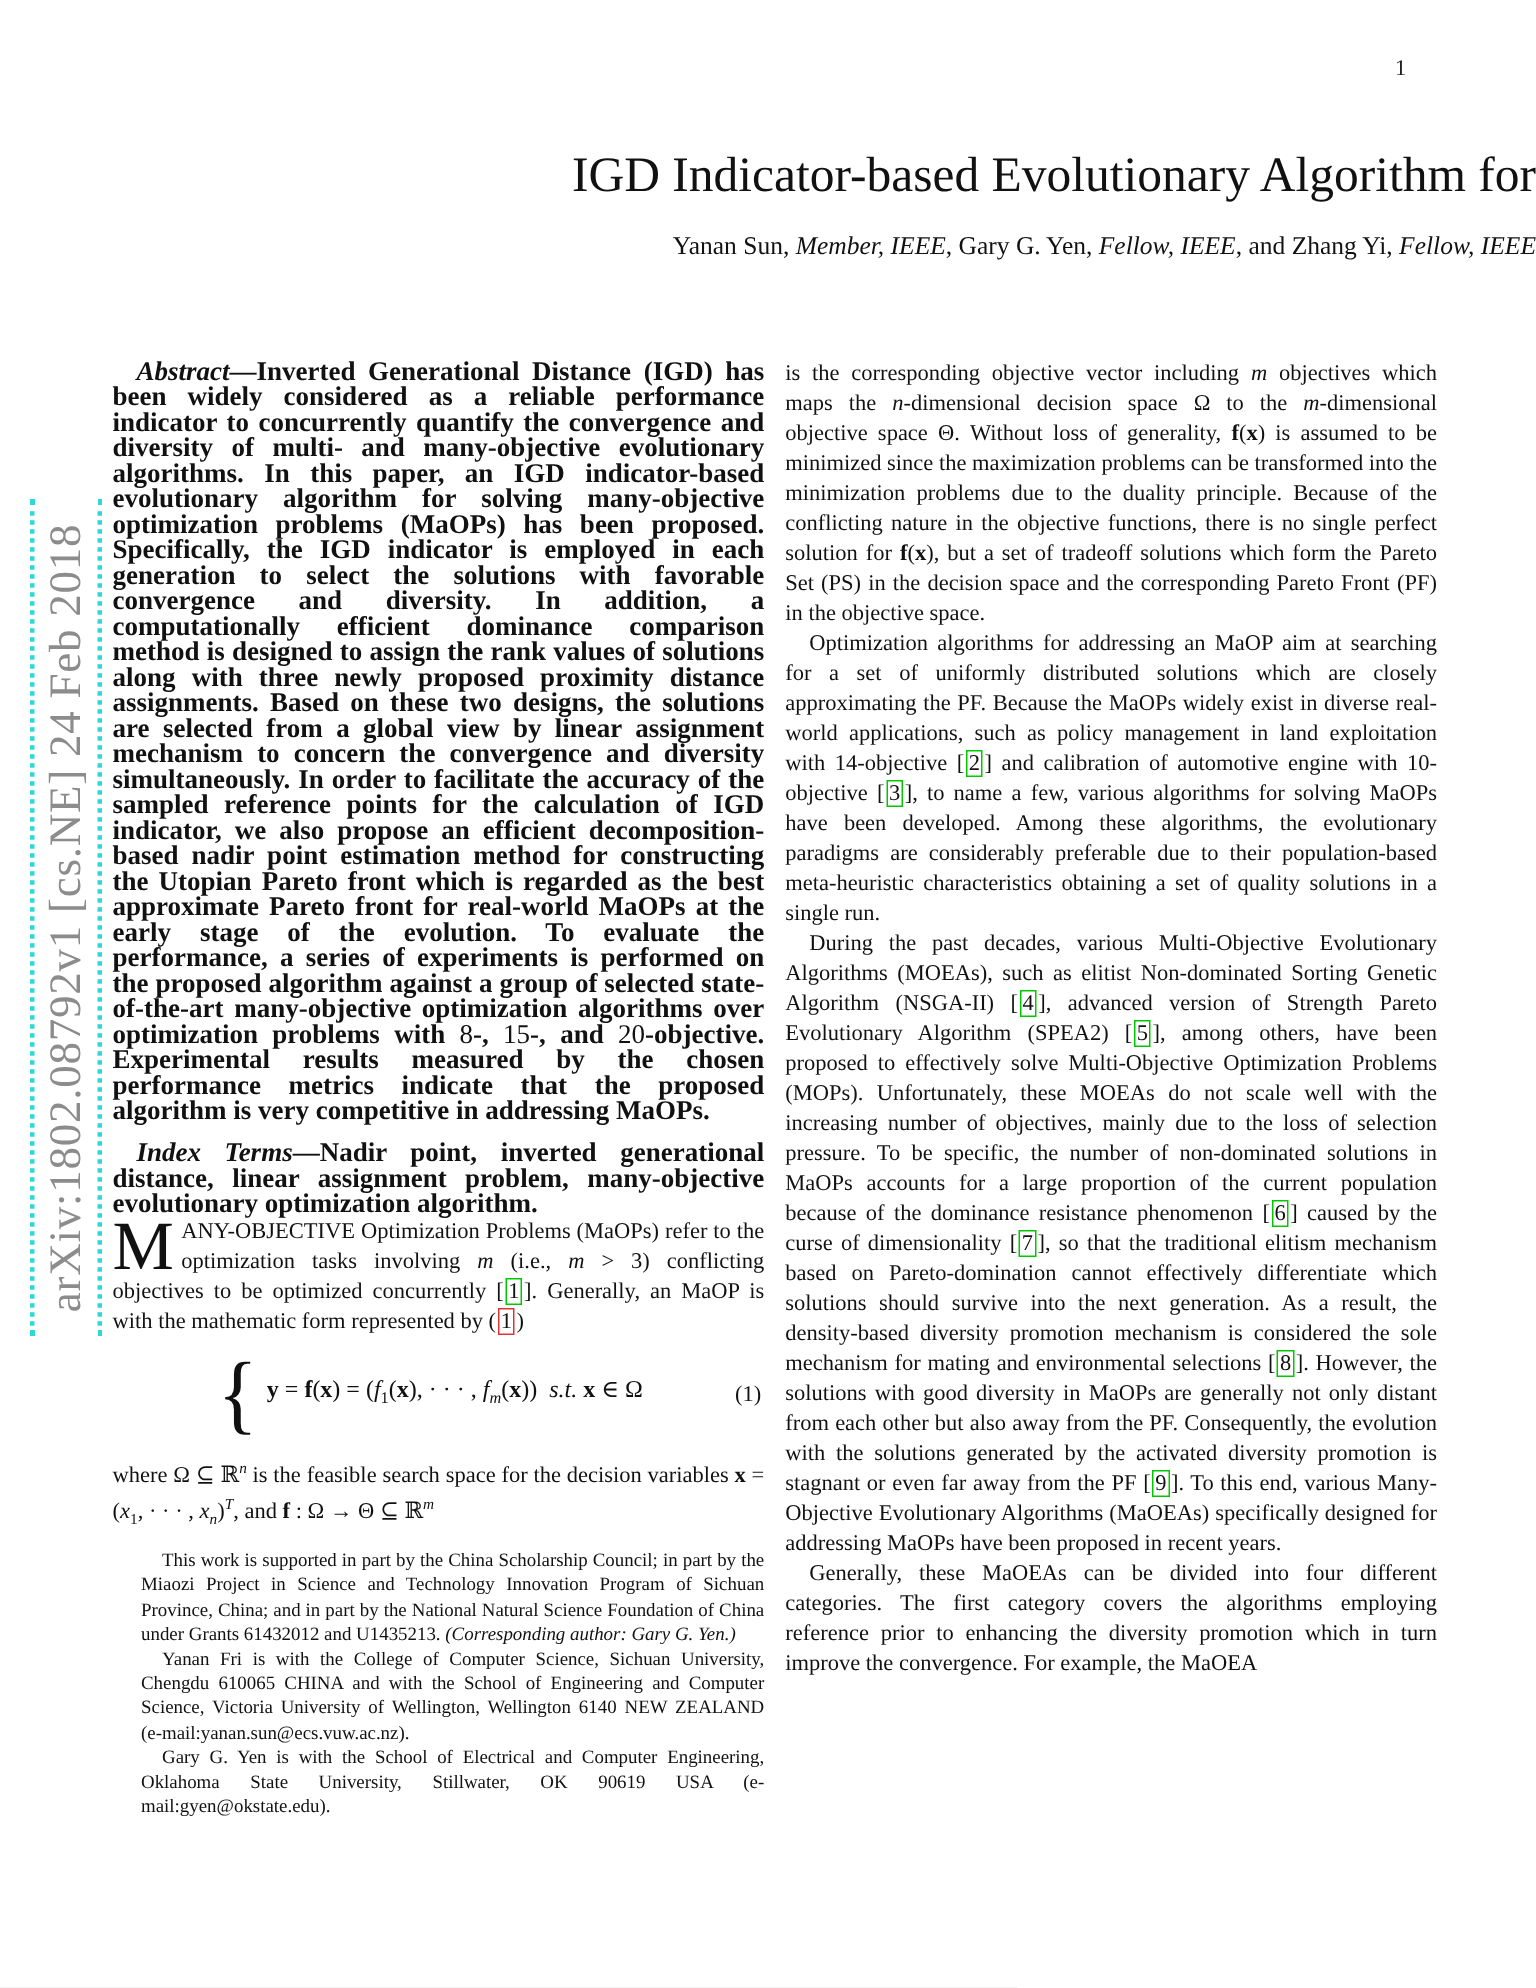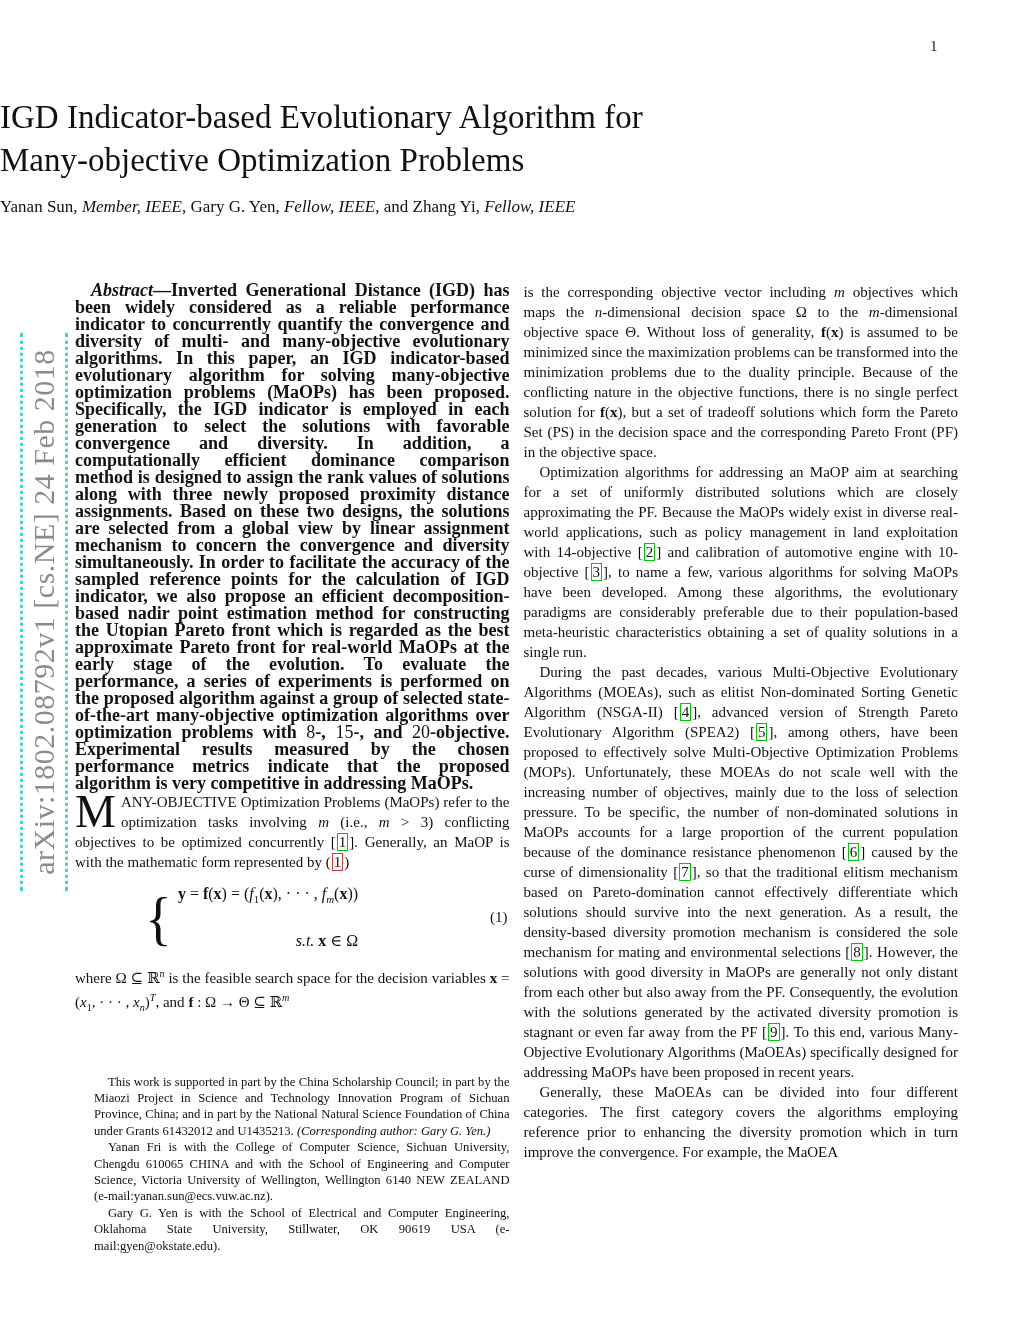--- a/index.html
+++ b/index.html
@@ -21,21 +21,21 @@
     transform:translate(-50%,-50%) rotate(-90deg);
     transform-origin:center;
     white-space:nowrap;
     font-size:30px;
     letter-spacing:0.5px;
     color:var(--watermark-text,#8c8c8c);
     border-top:3px dotted var(--watermark-border,#2fd8d8);
     border-bottom:3px dotted var(--watermark-border,#2fd8d8);
     padding:4px 16px;
   }
-  header{padding-top:96px;text-align:left;}
+  header{padding-top:96px;text-align:right;}
   .title{margin:0;font-weight:normal;font-size:33px;line-height:43px;}
   .title-line{display:block;}
   .authors{margin-top:15px;font-size:17px;}
   .columns{
     display:flex;
     gap:14px;
     margin:65px 66px 0 75px;
     height:972px;
   }
   .col{flex:1;min-width:0;}
@@ -68,21 +68,21 @@
     display:flex;align-items:center;
     margin:11px 0 12px 0;
     padding-left:70px;
     font-size:16px;
   }
   .brace{
     font-size:56px;font-weight:normal;
     transform:scaleY(1.05);
     padding-right:6px;line-height:1;
   }
-  .eq-lines{display:flex;flex-direction:column;gap:20px;align-items:flex-end;}
+  .eq-lines{display:flex;flex-direction:row;gap:8px;}
   .eq-line{line-height:22px;}
   .eq-number{margin-left:auto;font-size:15px;padding-right:2px;}
   .footnotes{margin-top:auto;padding-top:8px;margin-left:19px;}
   .footnote{
     font-size:12.6px;line-height:16.4px;
     text-align:justify;text-indent:14px;
   }
   
   .r-i{font-style:italic;}
   .r-b{font-weight:bold;}
@@ -97,29 +97,29 @@
 
 <div class="page">
 
   <div class="page-number">1</div>
 
   <div class="watermark">arXiv:1802.08792v1  [cs.NE]  24 Feb 2018</div>
 
   <header>
     <h1 class="title">
       <span class="title-line">IGD Indicator-based Evolutionary Algorithm for</span>
-      <span class="title-line">Many-objective Optimization Problems</span>
     </h1>
     <div class="authors"><span>Yanan Sun, </span><span class="r-i">Member, IEEE</span><span>, Gary G. Yen, </span><span class="r-i">Fellow, IEEE</span><span>, and Zhang Yi, </span><span class="r-i">Fellow, IEEE</span></div>
   </header>
 
   <div class="columns">
 
     <div class="col col-left">
       <p class="abstract indent"><span class="r-i">Abstract</span><span>—Inverted Generational Distance (IGD) has been widely considered as a reliable performance indicator to concurrently quantify the convergence and diversity of multi- and many-objective evolutionary algorithms. In this paper, an IGD indicator-based evolutionary algorithm for solving many-objective optimization problems (MaOPs) has been proposed. Specifically, the IGD indicator is employed in each generation to select the solutions with favorable convergence and diversity. In addition, a computationally efficient dominance comparison method is designed to assign the rank values of solutions along with three newly proposed proximity distance assignments. Based on these two designs, the solutions are selected from a global view by linear assignment mechanism to concern the convergence and diversity simultaneously. In order to facilitate the accuracy of the sampled reference points for the calculation of IGD indicator, we also propose an efficient decomposition-based nadir point estimation method for constructing the Utopian Pareto front which is regarded as the best approximate Pareto front for real-world MaOPs at the early stage of the evolution. To evaluate the performance, a series of experiments is performed on the proposed algorithm against a group of selected state-of-the-art many-objective optimization algorithms over optimization problems with </span><span class="r-n">8</span><span>-, </span><span class="r-n">15</span><span>-, and </span><span class="r-n">20</span><span>-objective. Experimental results measured by the chosen performance metrics indicate that the proposed algorithm is very competitive in addressing MaOPs.</span></p>
+      <p class="abstract indent index-terms"><span class="r-i">Index Terms</span><span>—Nadir point, inverted generational distance, linear assignment problem, many-objective evolutionary optimization algorithm.</span></p>
 
 
       <p class="body-par"><span class="dropcap">M</span><span><span>ANY-OBJECTIVE Optimization Problems (MaOPs) refer to the optimization tasks involving </span><span class="r-i">m</span><span> (i.e., </span><span class="r-i">m</span><span> &gt; 3) conflicting objectives to be optimized concurrently [</span><span class="r-cite">1</span><span>]. Generally, an MaOP is with the mathematic form represented by (</span><span class="r-eqref">1</span><span>)</span></span></p>
 
       <div class="equation">
         <span class="brace">{</span>
         <div class="eq-lines">
           <div class="eq-line"><span class="r-b">y</span><span> = </span><span class="r-b">f</span><span>(</span><span class="r-b">x</span><span>) = (</span><span class="r-i">f</span><span class="r-sub">1</span><span>(</span><span class="r-b">x</span><span>), · · · , </span><span class="r-i">f</span><span class="r-sub r-i">m</span><span>(</span><span class="r-b">x</span><span>))</span></div>
           <div class="eq-line"><span class="r-i">s.t.</span><span>   </span><span class="r-b">x</span><span> ∈ Ω</span></div>
         </div>

